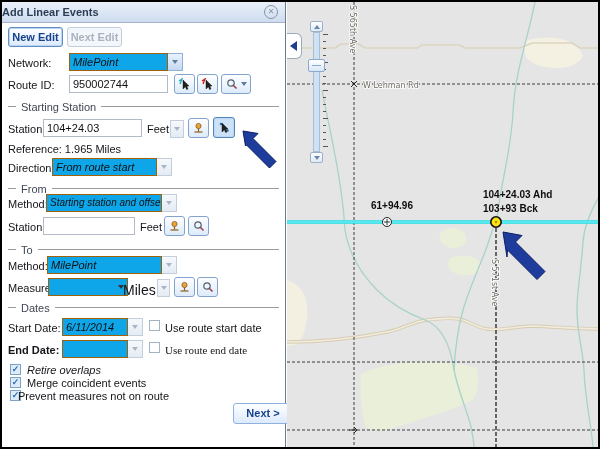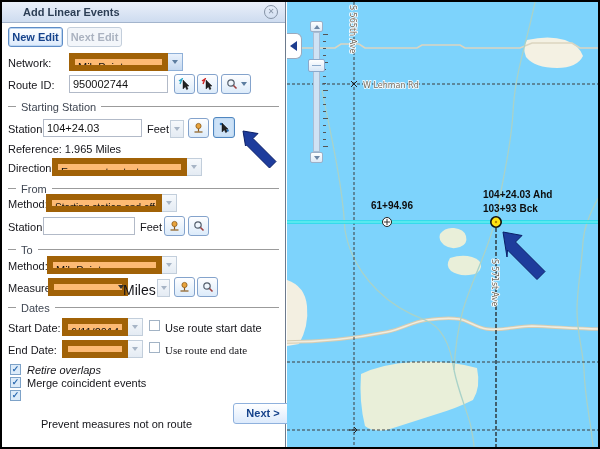--- a/index.html
+++ b/index.html
@@ -4,55 +4,55 @@
 <style>
   html,body{margin:0;padding:0;background:#888;}
   .frame{position:relative;width:600px;height:449px;box-sizing:border-box;border:2px solid #000;
          background:#fff;font-family:"Liberation Sans",sans-serif;overflow:hidden;}
   
   #panel{position:absolute;left:0;top:0;width:283px;height:445px;background:#fff;
          border-right:1px solid #6d7b8d;}
   .phdr{position:absolute;left:0;top:0;right:0;height:20px;
         background:linear-gradient(#eaf0fa,#cedcf0);border-bottom:1px solid #a3b4cc;
         display:flex;align-items:center;}
-  .phdr .ttl{font-size:11px;font-weight:bold;color:#2c3e55;padding-left:21px;flex:1;}
+  .phdr .ttl{font-size:11px;font-weight:bold;color:#2c3e55;padding-left:0;flex:1;}
   .close{width:12px;height:12px;border:1px solid #8593a6;border-radius:50%;color:#8593a6;
          font-size:8px;line-height:11px;text-align:center;margin-right:7px;}
   .close::after{content:"✕";}
   .lbl{position:absolute;font-size:11px;color:#15151a;white-space:nowrap;}
   .btn{position:absolute;box-sizing:border-box;border:1px solid #8fb1dd;border-radius:3px;
        background:linear-gradient(#ffffff,#dceafc);font-size:11px;font-weight:bold;color:#15428b;
        text-align:center;line-height:18px;cursor:pointer;}
   .btn.focus{border-color:#5e8cc6;box-shadow:inset 0 0 0 1px #bcd6f2;}
   .btn.dis{border-color:#c3cedb;background:#f3f6fa;color:#aab2c0;cursor:default;}
   .inp{position:absolute;box-sizing:border-box;height:18px;border:1px solid #b2bac8;background:#fff;
        font-family:"Liberation Sans",sans-serif;font-size:11px;color:#111;padding:1px 3px;}
   .combo{position:absolute;display:flex;}
-  .cfield{box-sizing:border-box;height:18px;border:6px solid #a16207;background:#fdba74;font-size:11px;
-          color:#111;padding:2px 3px 0 3px;overflow:hidden;white-space:nowrap;flex:1;}
+  .cfield{box-sizing:border-box;height:18px;border:1px solid #a16207;background:#0ea5e9;font-size:11px;
+          color:#111;padding:2px 3px 0 3px;overflow:hidden;white-space:nowrap;flex:1;font-style:italic;}
   .cbtn{box-sizing:border-box;width:15px;height:18px;border:1px solid #8fb0d8;border-left:none;
         background:linear-gradient(#e9f1fc,#c6d9f0);display:flex;align-items:center;justify-content:center;}
   .cbtn.dis{border-color:#c2cedb;background:linear-gradient(#f6f9fc,#e4ebf3);}
   .tri{width:0;height:0;border-left:3px solid transparent;border-right:3px solid transparent;
        border-top:4px solid #5c7da0;}
   .cbtn.dis .tri{border-top-color:#a7b5c6;}
   .ibtn{position:absolute;box-sizing:border-box;width:21px;height:20px;border:1px solid #84a3cc;
         border-radius:3px;background:linear-gradient(#fefeff,#dcebfa);display:flex;
         align-items:center;justify-content:center;}
   .ibtn.active{border-color:#4f86c0;background:#cde2f7;box-shadow:inset 0 0 2px #9cc2e5;}
   .sep{position:absolute;left:6px;right:6px;display:flex;align-items:center;height:11px;}
   .sep::before{content:"";width:8px;height:1px;background:#9b9b9b;}
   .sep::after{content:"";flex:1;height:1px;background:#9b9b9b;}
   .septext{font-size:11px;color:#3f4652;margin:0 5px;white-space:nowrap;}
   .cb{position:absolute;width:11px;height:11px;box-sizing:border-box;border:1px solid #a2b3c5;
       background:#fff;font-size:9px;line-height:9px;text-align:center;color:#2d6bb0;}
   .cb.checked{border-color:#7da2c8;background:#dcebf9;}
   .cb.checked::after{content:"✓";font-weight:bold;}
   
-  #map{position:absolute;left:285px;top:0;width:313px;height:445px;background:#7dd3fc;overflow:hidden;}
+  #map{position:absolute;left:285px;top:0;width:313px;height:445px;background:#e5e5e5;overflow:hidden;}
   .collapse-tab{position:absolute;left:-1px;top:31px;width:15px;height:24px;background:#fff;
         border:1px solid #9aa9bd;border-left:none;border-radius:0 6px 6px 0;display:flex;
         align-items:center;justify-content:center;}
   .collapse-tab .ltri{width:0;height:0;border-top:5px solid transparent;border-bottom:5px solid transparent;
         border-right:7px solid #1d3d8f;}
   .slider{position:absolute;left:21px;top:19px;}
   .sbtn{position:absolute;width:13px;height:11px;box-sizing:border-box;border:1px solid #9cb0c8;
         border-radius:2px;background:linear-gradient(#fdfeff,#dde9f6);display:flex;align-items:center;justify-content:center;}
   .up{left:2px;top:0;} .down{left:2px;top:131px;}
   .sbtn .t-up{width:0;height:0;border-left:3px solid transparent;border-right:3px solid transparent;border-bottom:4px solid #6d87a6;}
@@ -136,21 +136,21 @@
       <svg width="13" height="13">
         <circle cx="3" cy="3" r="1.3" fill="#2a72b8"></circle>
         <circle cx="9.5" cy="9.5" r="1.3" fill="#2a72b8"></circle>
         <path d="M4,2 L4,11 L6.4,8.8 L7.6,11.6 L9,11 L7.8,8.2 L10,8 Z" fill="#222" stroke="#000" stroke-width="0.4"></path>
       </svg>
     </div>
 
     <div class="lbl" style="left:6px;top:141px;">Reference: 1.965 Miles</div>
 
     <div class="lbl" style="left:6px;top:160px;">Direction:</div>
-    <div class="combo" style="left:50px;top:156px;width:150px;">
+    <div class="combo" style="left:50px;top:156px;width:120px;">
       <div class="cfield">From route start</div>
       <div class="cbtn dis">
           <span class="tri"></span>
         </div>
     </div>
 
     <div class="sep" style="top:181px;">
       <span class="septext">From</span>
     </div>
 
@@ -223,36 +223,36 @@
     <div class="lbl" style="left:6px;top:320px;">Start Date:</div>
     <div class="combo" style="left:60px;top:316px;width:81px;">
       <div class="cfield">6/11/2014</div>
       <div class="cbtn dis">
           <span class="tri"></span>
         </div>
     </div>
     <div class="cb" style="left:147px;top:318px;"></div>
     <div class="lbl" style="left:163px;top:320px;">Use route start date</div>
 
-    <div class="lbl" style="left:6px;top:342px;">End Date:</div>
+    <div class="lbl" style="left:6px;top:342px;font-weight:bold;">End Date:</div>
     <div class="combo" style="left:60px;top:338px;width:81px;">
       <div class="cfield"></div>
       <div class="cbtn dis">
           <span class="tri"></span>
         </div>
     </div>
     <div class="cb" style="left:147px;top:340px;"></div>
     <div class="lbl" style="left:163px;top:342px;font-family:Liberation Serif, serif;">Use route end date</div>
 
     <div class="cb checked" style="left:8px;top:362px;"></div>
     <div class="lbl" style="left:25px;top:362px;font-style:italic;">Retire overlaps</div>
     <div class="cb checked" style="left:8px;top:375px;"></div>
     <div class="lbl" style="left:25px;top:375px;">Merge coincident events</div>
     <div class="cb checked" style="left:8px;top:388px;"></div>
-    <div class="lbl" style="left:39px;top:388px;margin-top:28px;">Prevent measures not on route</div>
+    <div class="lbl" style="left:16px;top:388px;">Prevent measures not on route</div>
 
     <div class="btn" style="left:231px;top:401px;width:60px;height:21px;line-height:19px;">Next &gt;</div>
 
     <svg style="position:absolute;left:238px;top:126px;" width="42" height="44">
       <path d="M3,3 L18,5.5 L13,10.5 L36,33.5 L29.5,40 L6.5,17 L5.5,18 Z" fill="#1e3c9c" stroke="#0a1e66" stroke-width="1"></path>
     </svg>
   </div>
 
   <div id="map">
     <svg width="313" height="445" viewBox="0 0 313 445">

